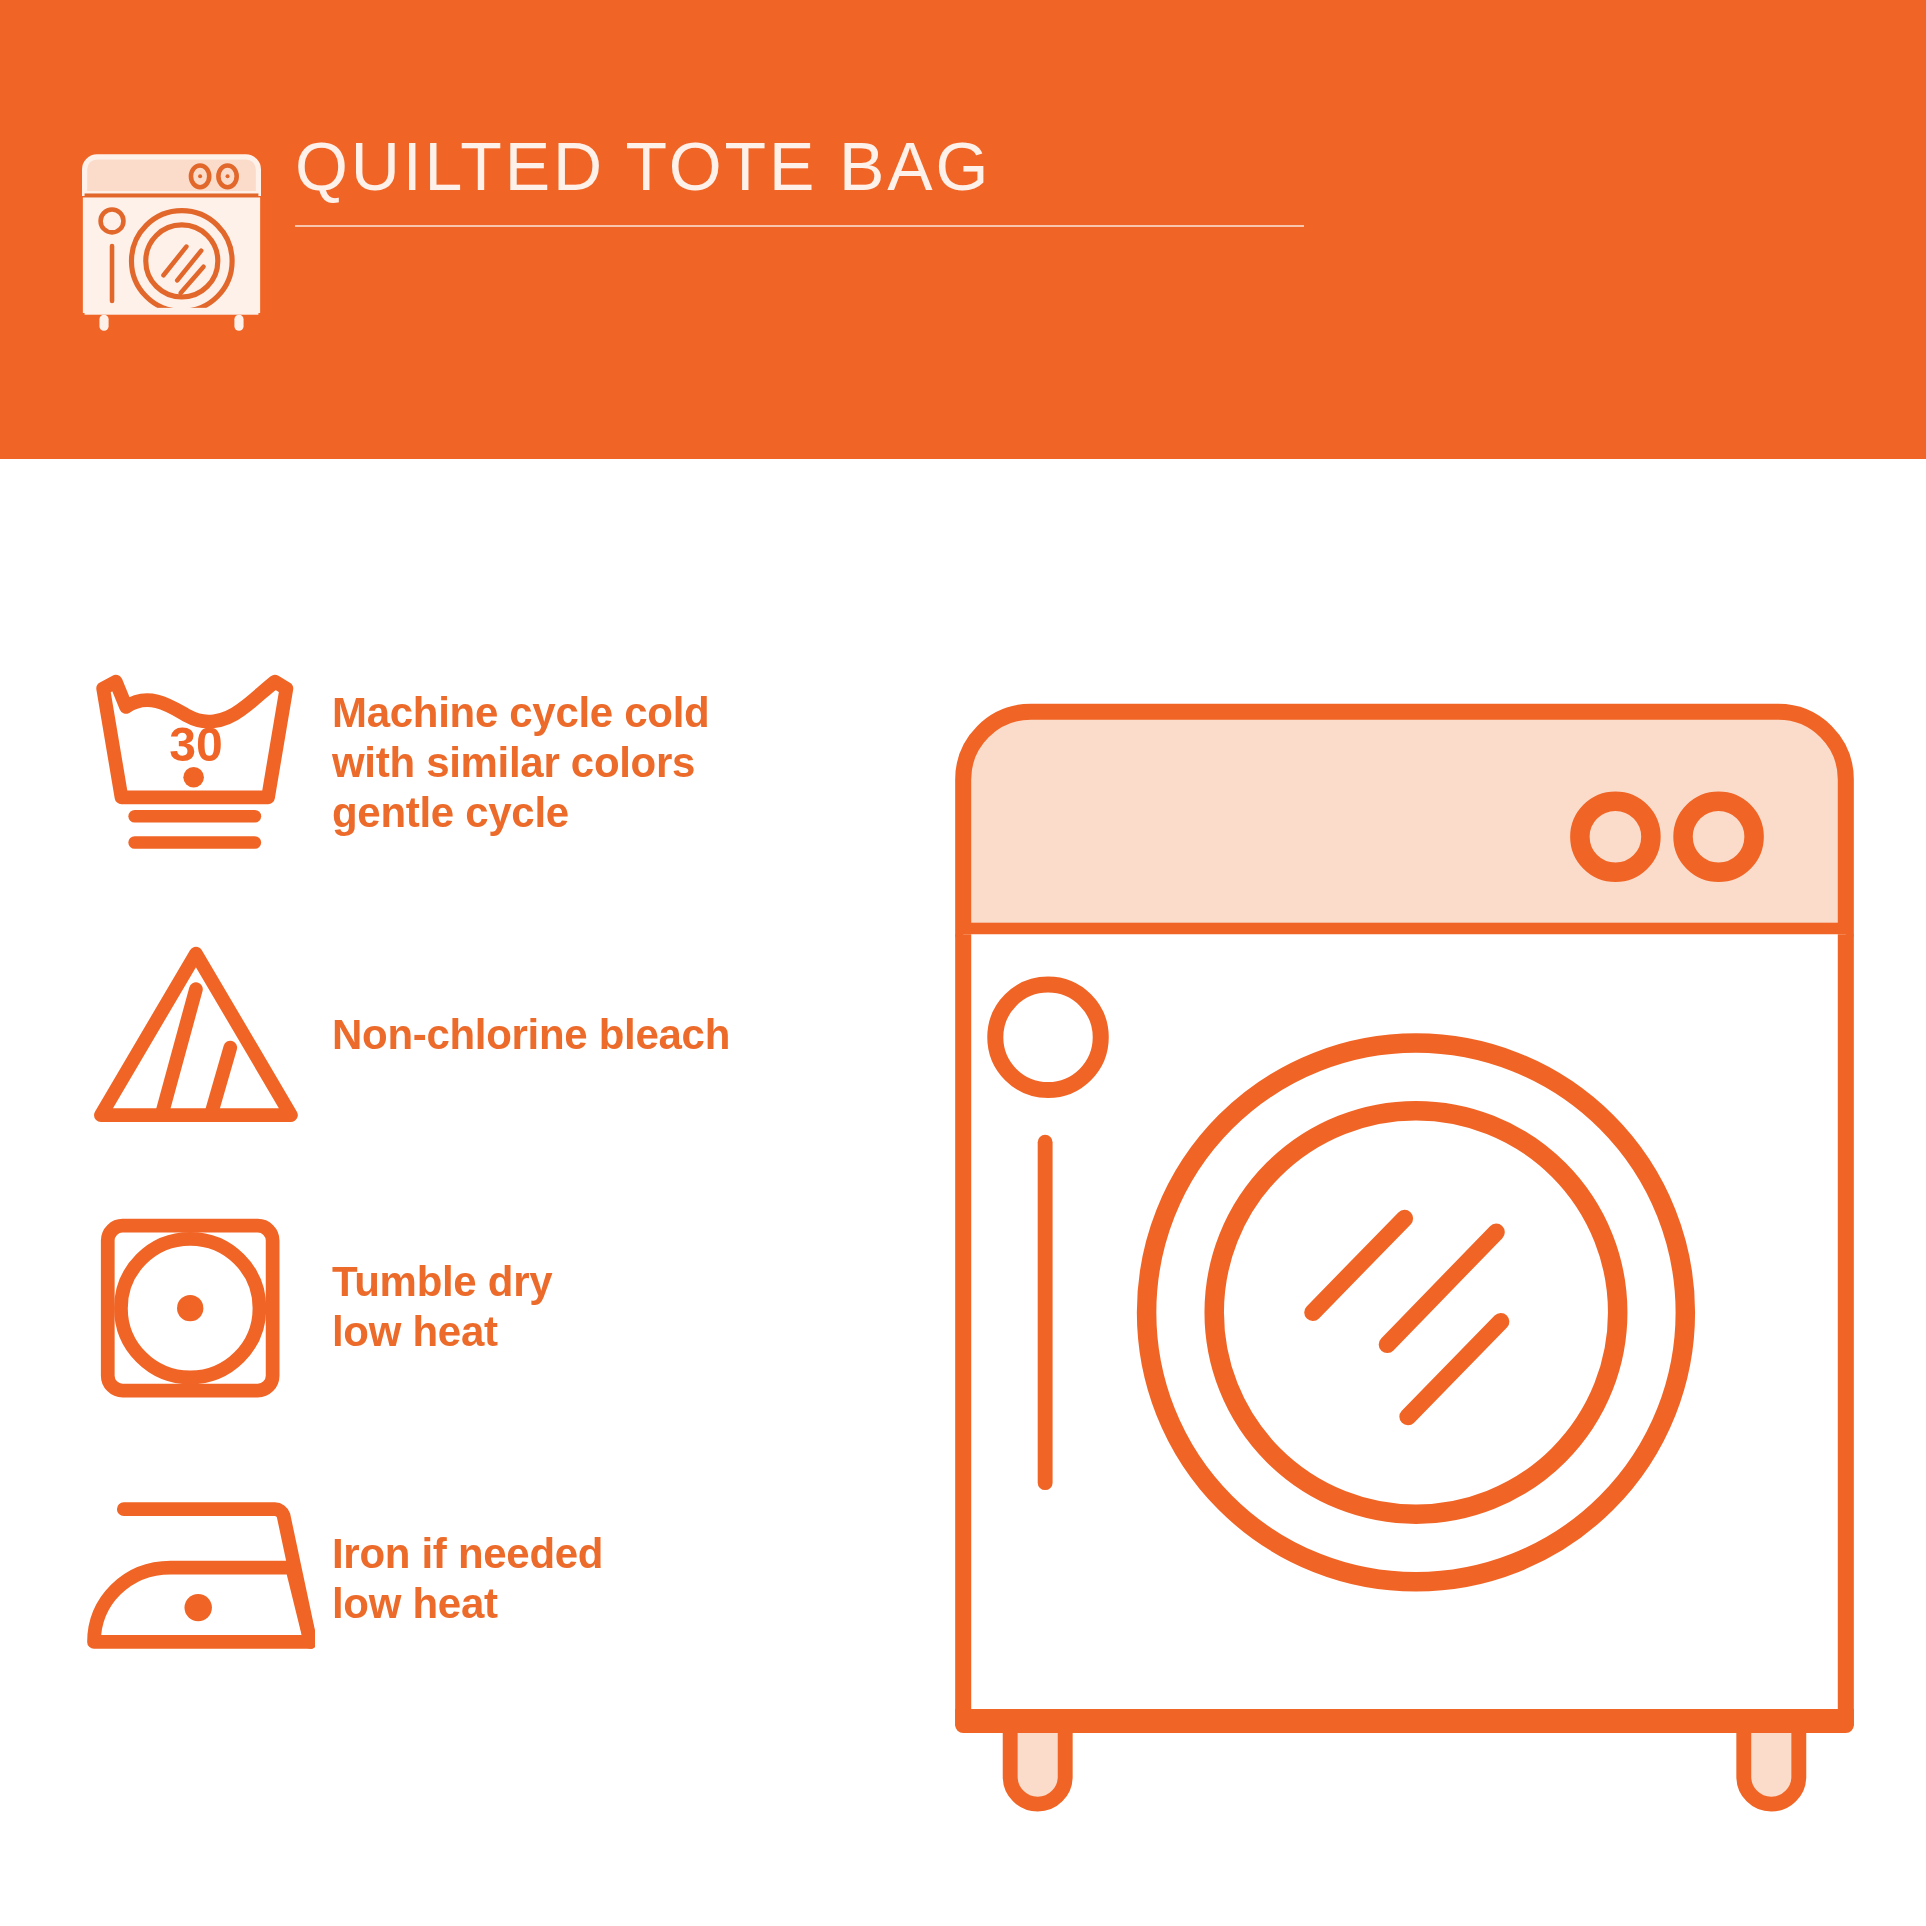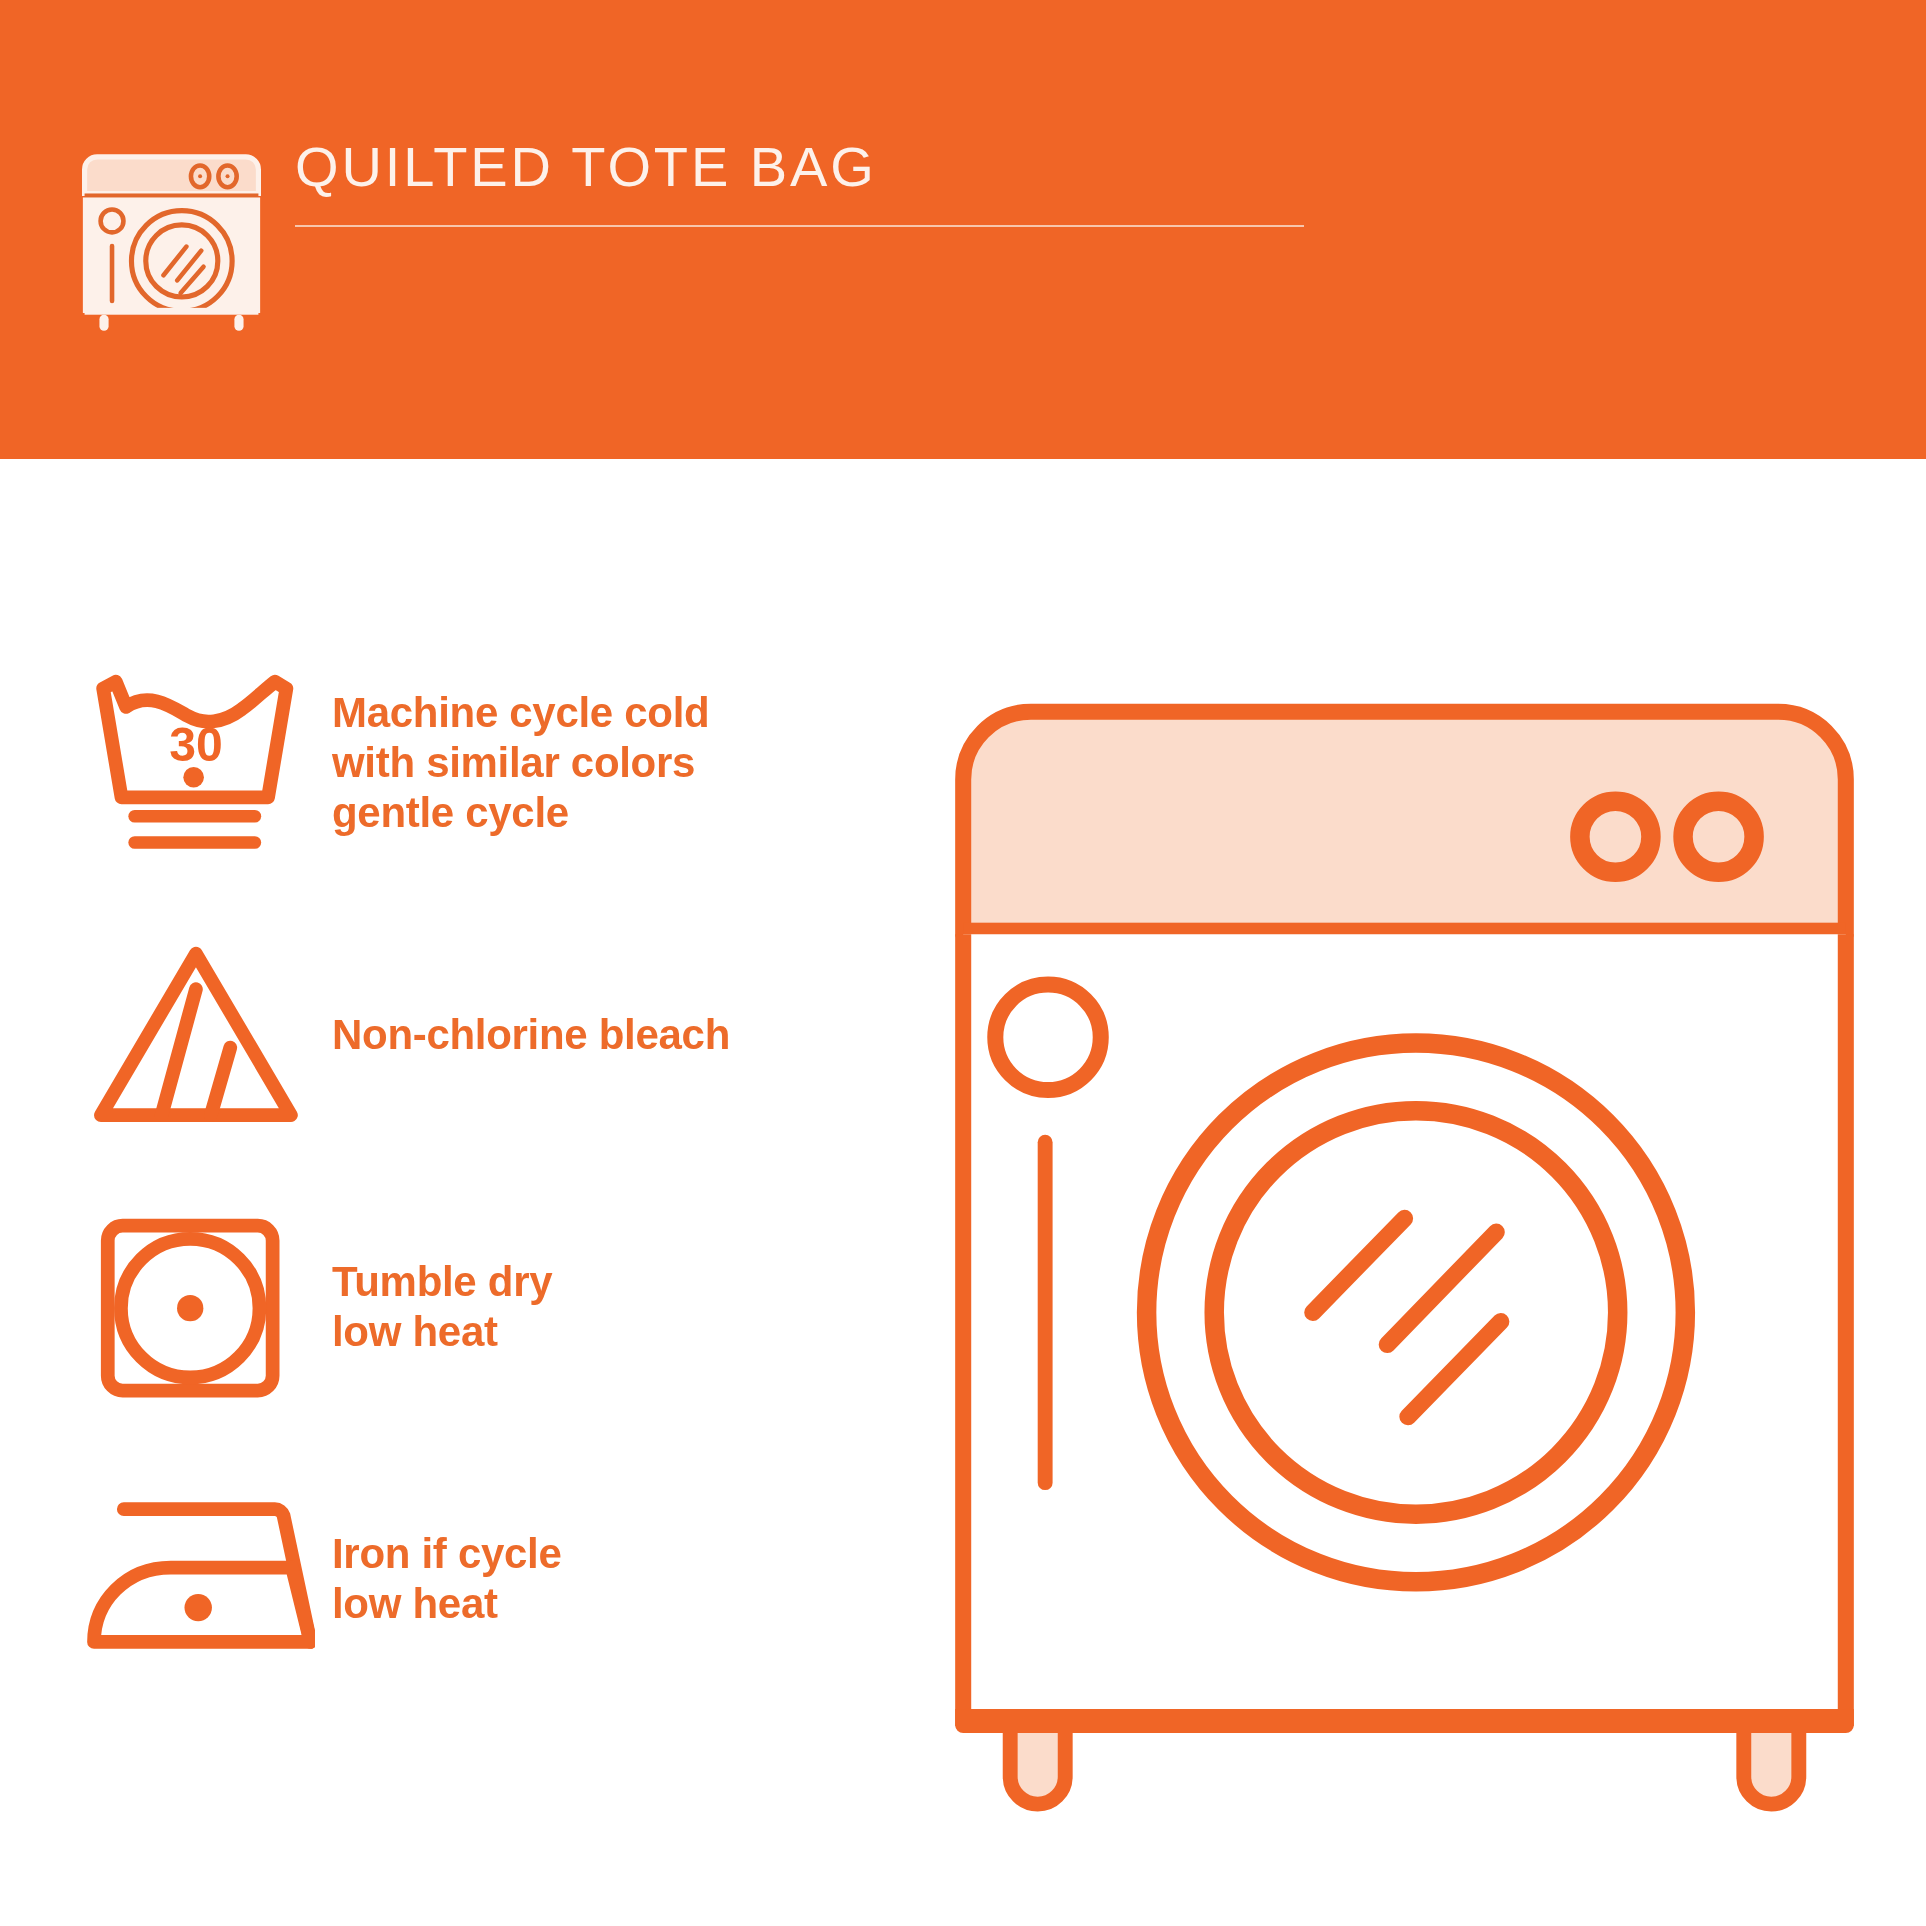--- a/index.html
+++ b/index.html
@@ -22,21 +22,21 @@
     width:1227px; height:229px;
     display:flex; flex-direction:row; align-items:flex-start;
   }
   #header-machine-icon { width:183px; height:195px; flex:0 0 183px; margin-top:12.6px; }
   #header-texts {
     margin-left:32px; width:1009px;
     display:flex; flex-direction:column;
   }
   #title-main {
     color:#FDF1EA;
-    font-size:56px;
+    font-size:68px;
     line-height:87px;
     letter-spacing:2.9px;
     font-weight:400;
     white-space:nowrap;
   }
   #title-divider {
     height:2.3px; background:#F7C6AC; width:1009px;
     margin:15px 0 15px 0;
   }
   #title-sub {
@@ -185,21 +185,21 @@
     <div class="care-symbol">
       <svg width="229" height="218" viewBox="0 0 400 380">
 
         <path d="M66 68 H330 a16 16 0 0 1 15 11 L392 300" fill="none" stroke="#F06526" stroke-width="24" stroke-linecap="round" stroke-linejoin="round"></path>
 
         <path d="M14 300 C14 230 70 170 148 170 H360 L392 300 Z" fill="none" stroke="#F06526" stroke-width="24" stroke-linejoin="round" stroke-linecap="round"></path>
         <circle cx="196" cy="240" r="24" fill="#F06526"></circle>
       </svg>
     </div>
     <div class="care-text">
-      <span class="ln">Iron if cycle</span>
+      <span class="ln">Iron if needed</span>
       <span class="ln">low heat</span>
     </div>
   </div>
 </div>
 
 <svg id="machine-illustration" viewBox="0 0 1600 2130">
 
   <g>
     <path d="M112 1890 h96 v100 a48 48 0 0 1 -96 0 z" fill="#FBDCCB" stroke="#F06526" stroke-width="26" stroke-linejoin="round"></path>
     <path d="M1392 1890 h96 v100 a48 48 0 0 1 -96 0 z" fill="#FBDCCB" stroke="#F06526" stroke-width="26" stroke-linejoin="round"></path>

